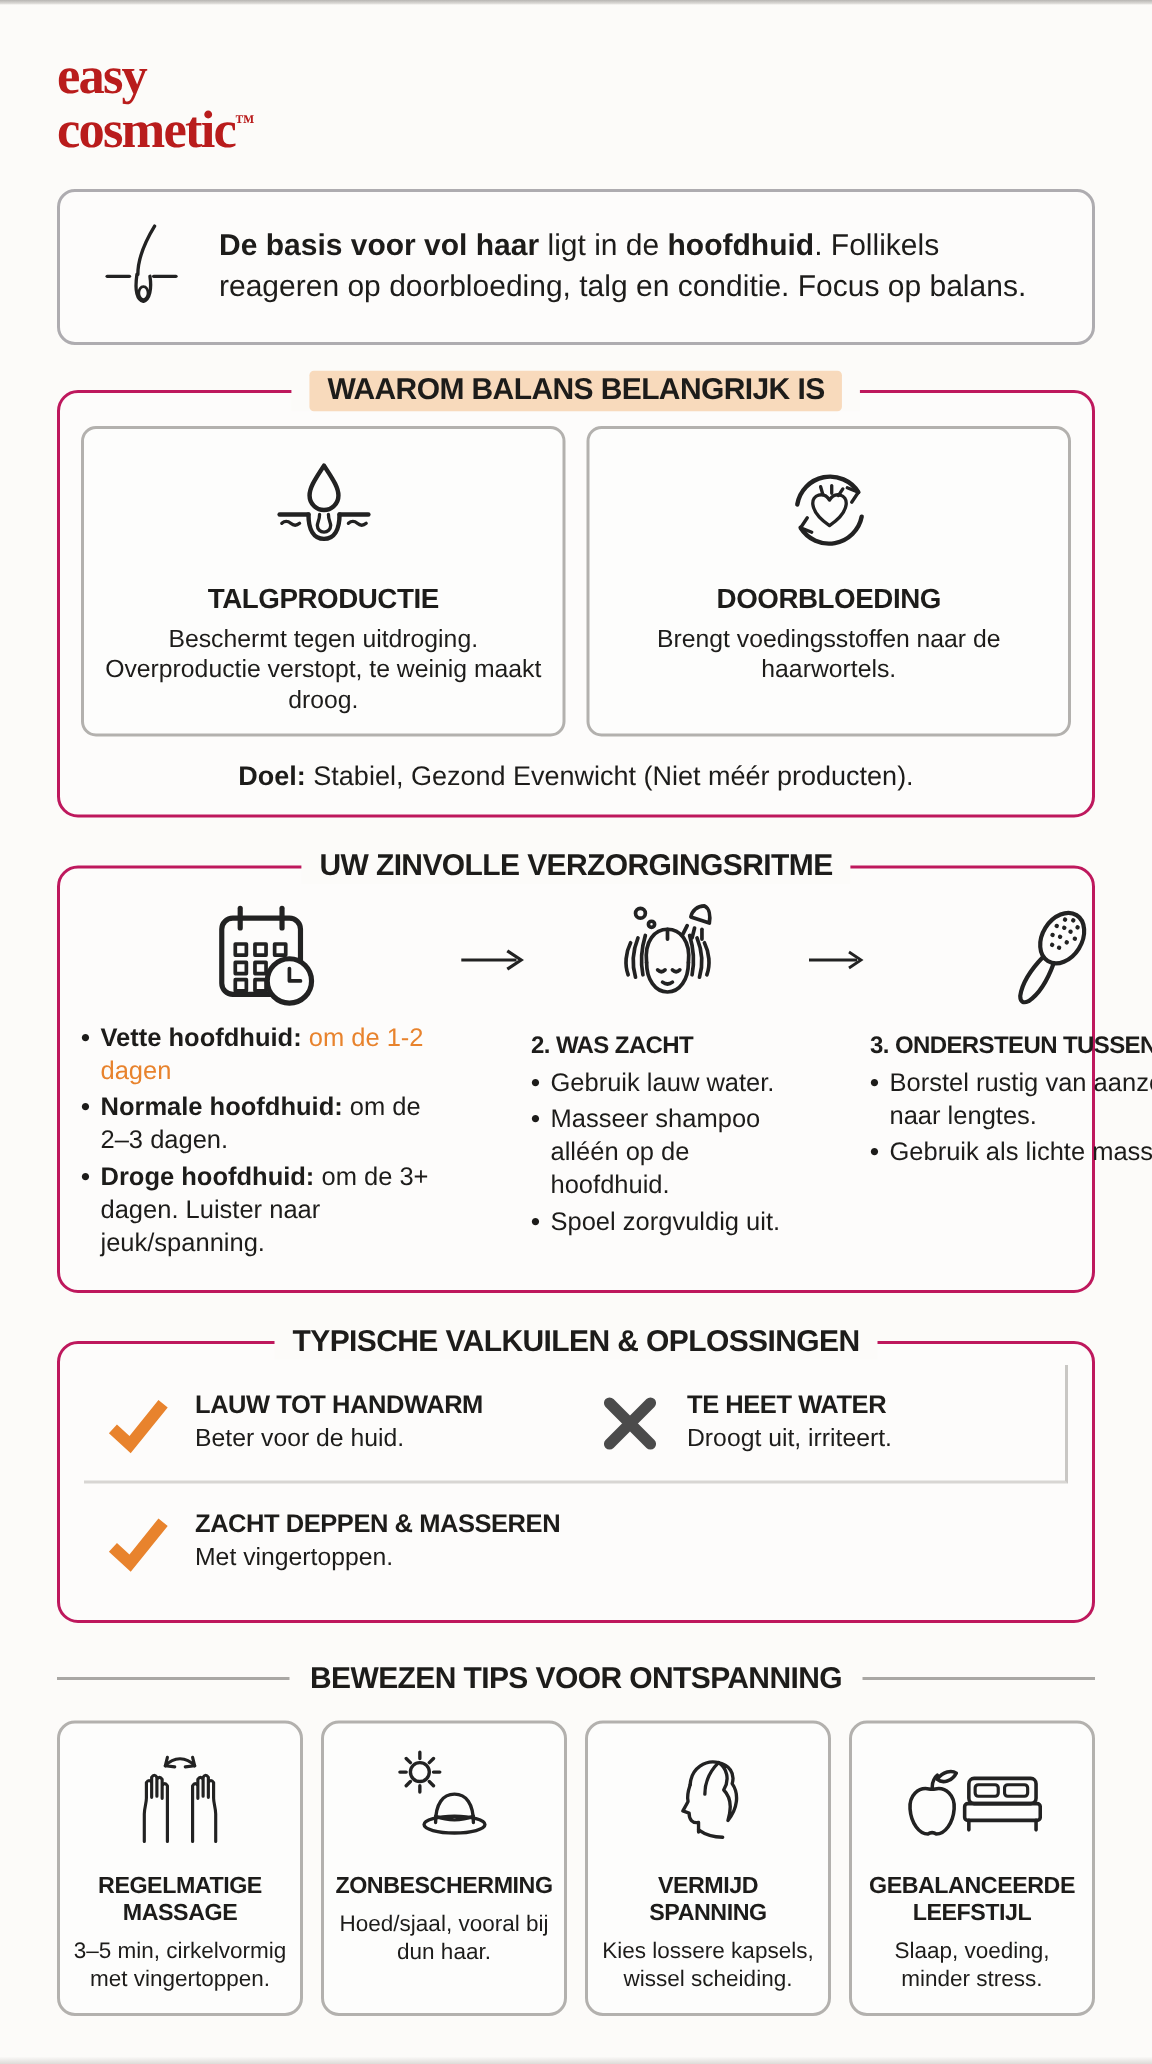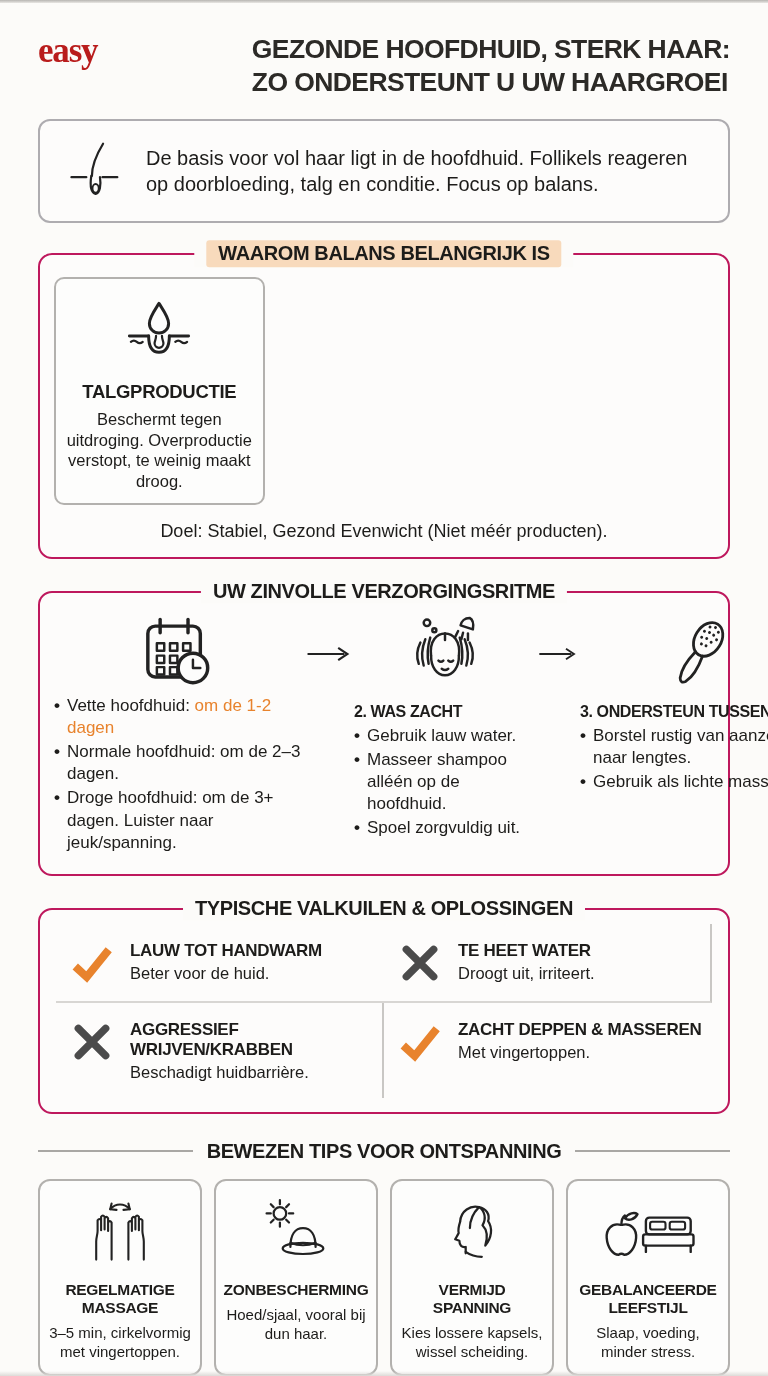--- a/index.html
+++ b/index.html
@@ -26,25 +26,25 @@
   .box-title{position:absolute;top:0;left:50%;transform:translate(-50%,-55%);
     background:#fcfbf9;padding:0 12px;white-space:nowrap;
     font-weight:800;font-size:20px;letter-spacing:-0.4px;color:#1d1c1a;}
   .box-title .hl{background:#f8dabc;padding:2px 12px;border-radius:3px;display:inline-block;}
 
   
   .intro{border:2px solid #aeacb0;border-radius:12px;display:flex;align-items:center;
     gap:20px;padding:12px 24px;margin-top:20px;background:#fdfcfb;}
   .intro svg{width:62px;height:76px;flex:none;}
   .intro p{font-size:20px;line-height:1.33;margin:0;}
-  .b{font-weight:400;}
+  .b{font-weight:700;}
 
   
   .balance{margin-top:30px;}
-  .cards3{display:grid;grid-template-columns:repeat(3,1fr);gap:14px;padding:22px 14px 3px;}
+  .cards3{display:grid;grid-template-columns:repeat(2,1fr);gap:14px;padding:22px 14px 3px;}
   .bcard{border:2px solid #b3b1ae;border-radius:10px;padding:16px 10px 12px;
     text-align:center;background:#fdfdfc;}
   .bcard .ic{height:76px;display:flex;align-items:center;justify-content:center;}
   .bcard svg{height:74px;width:74px;}
   .bcard h3{font-size:18.5px;margin:10px 0 6px;letter-spacing:-0.3px;}
   .bcard p{font-size:16.5px;line-height:1.24;margin:0;}
   .goal{text-align:center;font-size:18px;padding:13px 0 15px;margin:0;}
 
   
   .routine{margin-top:32px;}
@@ -89,24 +89,21 @@
 </head>
 <body>
 
 <div class="top-edge"></div>
 
 <div class="page">
 
   <header class="header">
     <div class="logo">
       <div><span>easy</span></div>
-    </div>
-    <div class="titles">
-      <div>GEZONDE HOOFDHUID, STERK HAAR:</div>
-      <div>ZO ONDERSTEUNT U UW HAARGROEI</div>
+      <div><span>cosmetic</span><span class="tm">™</span></div>
     </div>
   </header>
 
   <section class="intro">
     <svg class="line-art" viewBox="0 0 100 100" style="stroke-width:3.6">
       <path d="M63 6 C52 24 45 42 45 58"></path>
       <line x1="12" y1="60" x2="36" y2="60"></line>
       <line x1="62" y1="60" x2="86" y2="60"></line>
       <path d="M44 58 C42 72 43 85 51 87 C58 85 60 73 58 60"></path>
       <ellipse class="thin" cx="51" cy="78" rx="5" ry="7"></ellipse>
@@ -129,20 +126,34 @@
           <path class="thin" d="M12 62 q4 -3.5 8 0 q4 3.5 8 0"></path>
           <path class="thin" d="M72 62 q4 -3.5 8 0 q4 3.5 8 0"></path>
           <path d="M36 54 C36 68 41 76 50 76 C59 76 64 68 64 54"></path>
           <path class="thin" d="M46 54 C46 59 44 61 44 64 A6 6 0 0 0 56 64 C56 61 54 59 54 54"></path>
         </svg>
           </div>
         <h3>TALGPRODUCTIE</h3>
         <p>Beschermt tegen uitdroging. Overproductie verstopt, te weinig maakt droog.</p>
       </div>
 
+      <div class="bcard">
+        <div class="ic">
+            <svg class="line-art" viewBox="0 0 100 100">
+          <path d="M21 45 A30 30 0 0 1 76 34"></path>
+          <path class="thin" d="M76 34 L66 30 M76 34 L70 43"></path>
+          <path d="M79 56 A30 30 0 0 1 24 66"></path>
+          <path class="thin" d="M24 66 L34 70 M24 66 L30 57"></path>
+          <path class="thin" d="M50 41 C45 33 34 36 35 45 C36 53 44 60 50 64 C56 60 64 53 65 45 C66 36 55 33 50 41 Z"></path>
+          <path class="thin" d="M44 36 L42 29 M52 35 L52 28 M58 37 L62 31"></path>
+        </svg>
+          </div>
+        <h3>DOORBLOEDING</h3>
+        <p>Brengt voedingsstoffen naar de haarwortels.</p>
+      </div>
 
     </div>
     <p class="goal">
       <span class="b">Doel:</span><span> Stabiel, Gezond Evenwicht (Niet méér producten).</span>
     </p>
   </section>
 
   <section class="boxed routine">
     <div class="box-title">UW ZINVOLLE VERZORGINGSRITME</div>
     <div class="routine-grid">
@@ -261,29 +272,20 @@
       <div class="pit r1 cl">
         <svg viewBox="0 0 100 100" fill="none" stroke="#4b4b4b" stroke-width="17" stroke-linecap="round">
             <path d="M19 19 L81 81 M81 19 L19 81"></path>
           </svg>
         <div>
           <h3>TE HEET WATER</h3>
           <p>Droogt uit, irriteert.</p>
         </div>
       </div>
 
-      <div class="pit cl">
-        <svg viewBox="0 0 100 100" fill="none" stroke="#4b4b4b" stroke-width="17" stroke-linecap="round">
-            <path d="M19 19 L81 81 M81 19 L19 81"></path>
-          </svg>
-        <div>
-          <h3>AGGRESSIEF WRIJVEN/KRABBEN</h3>
-          <p>Beschadigt huidbarrière.</p>
-        </div>
-      </div>
 
       <div class="pit">
         <svg viewBox="0 0 100 100" fill="none" stroke="#e8832d" stroke-width="18" stroke-linejoin="miter">
             <path d="M12 58 L38 82 L88 20"></path>
           </svg>
         <div>
           <h3>ZACHT DEPPEN &amp; MASSEREN</h3>
           <p>Met vingertoppen.</p>
         </div>
       </div>

